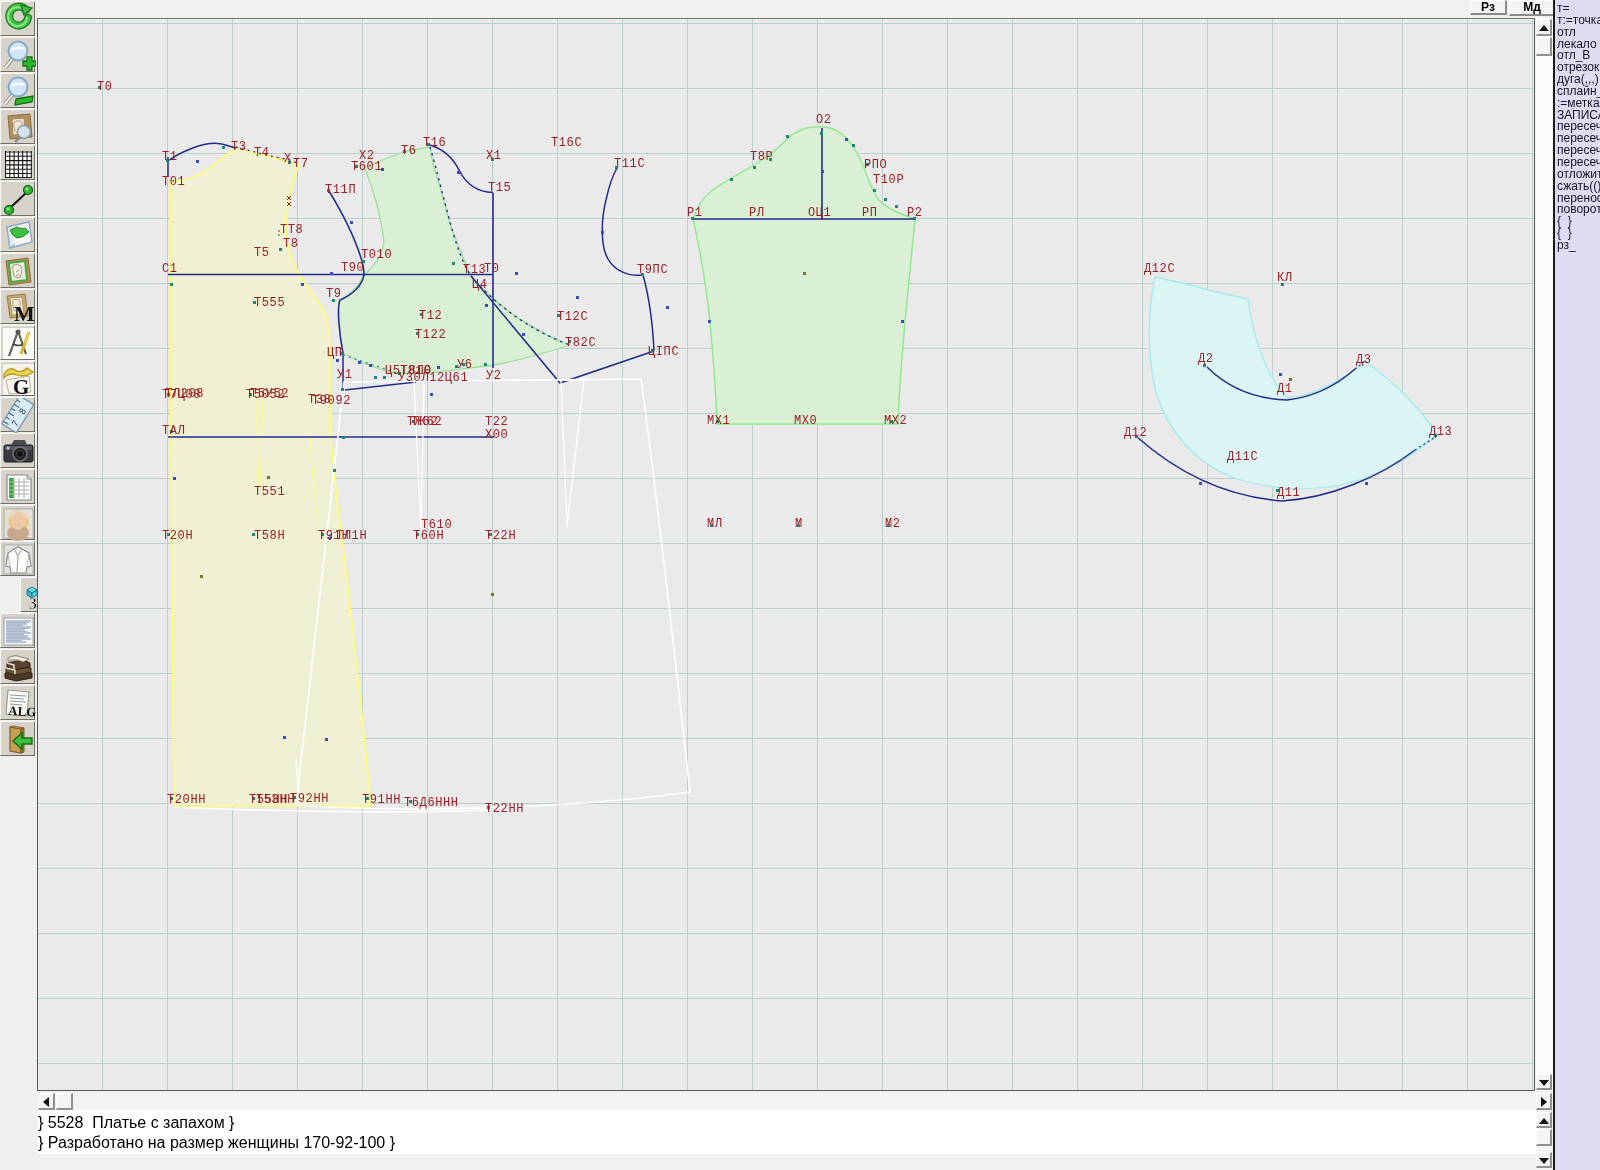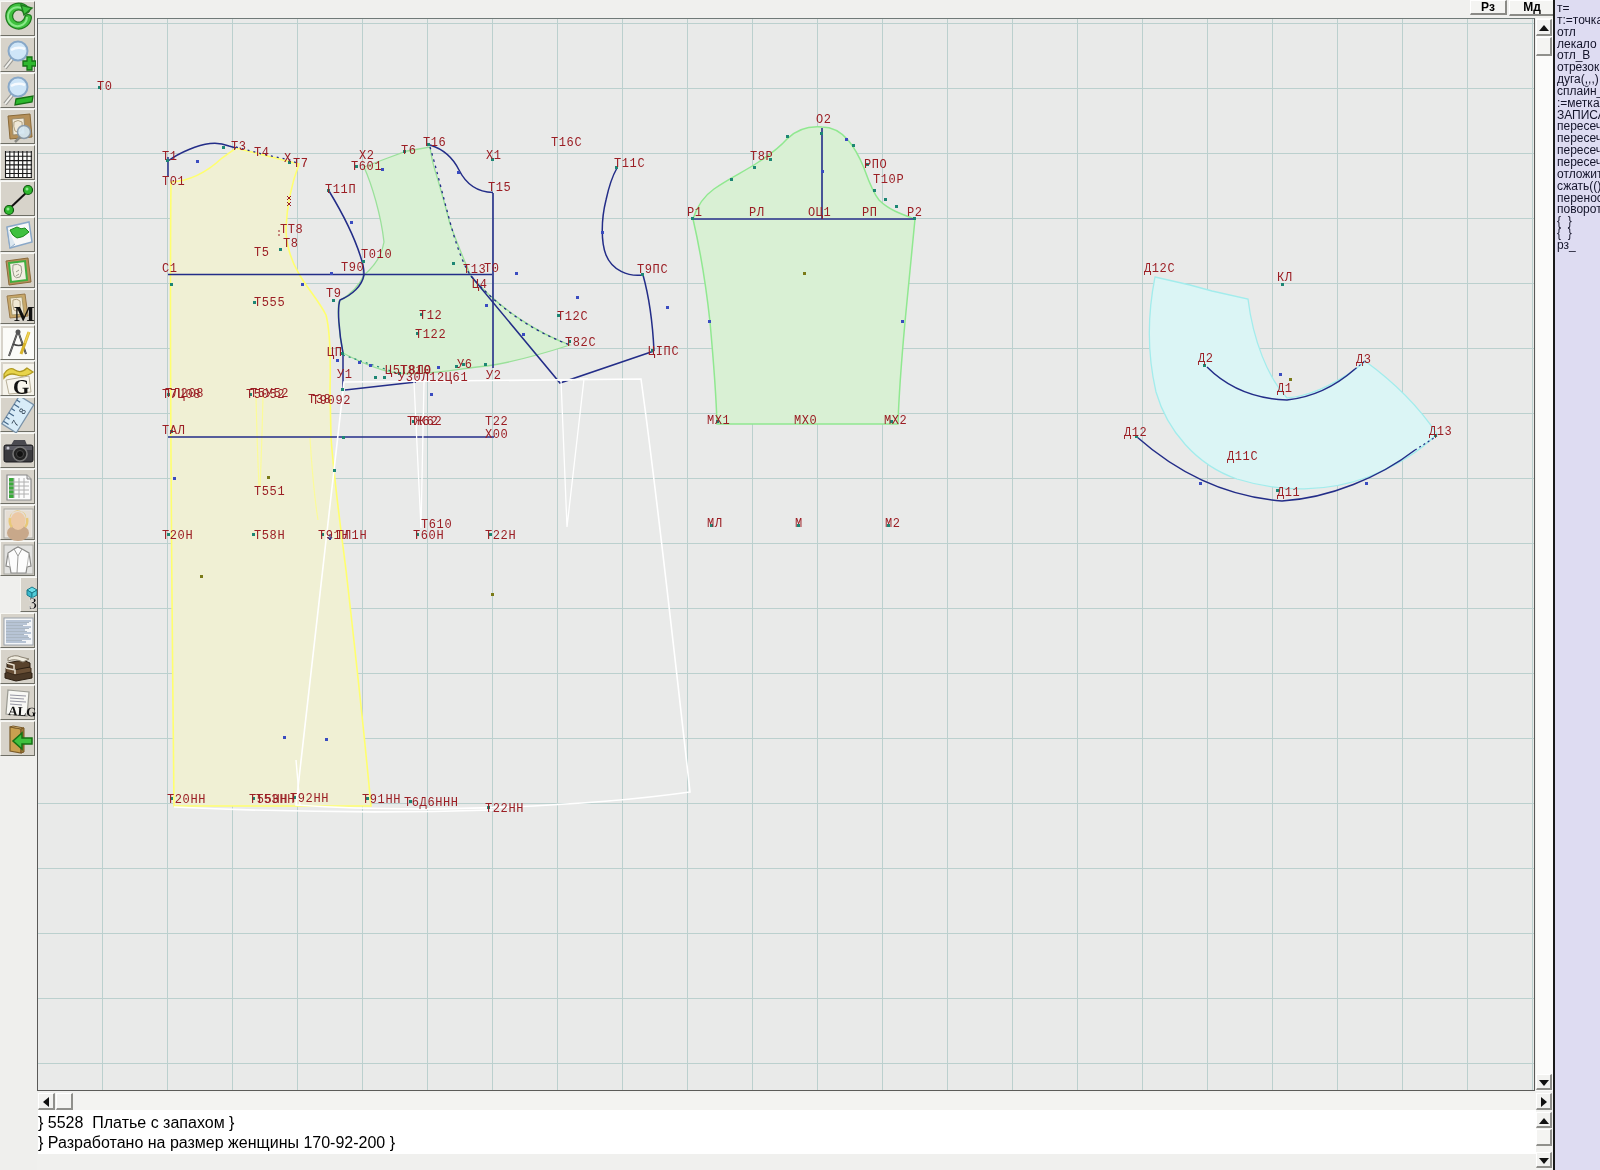--- a/index.html
+++ b/index.html
@@ -543,21 +543,21 @@
 
 <div class="sthumb" style="left:56px;top:1093px;width:17px;height:17px;"></div>
 
 <div class="sbtn" style="left:1536px;top:1093px;width:16px;height:17px;"></div>
 <div class="arr" style="left:1541px;top:1097px;border-top:5px solid transparent;border-bottom:5px solid transparent;border-left:6px solid #111;"></div>
 
 <div id="status">
 
 <div style="position:absolute;left:0px;top:4px;">} 5528&nbsp; Платье с запахом }</div>
 
-<div style="position:absolute;left:0px;top:24px;">} Разработано на размер женщины 170-92-200 }</div>
+<div style="position:absolute;left:0px;top:24px;">} Разработано на размер женщины 170-92-100 }</div>
 </div>
 
 <div class="abs" style="left:1536px;top:1110px;width:17px;height:60px;background:#f3f3f1;"></div>
 <div class="sbtn" style="left:1536px;top:1112px;width:16px;height:16px;"></div>
 <div class="arr" style="left:1539px;top:1118px;border-left:5px solid transparent;border-right:5px solid transparent;border-bottom:6px solid #111;"></div>
 <div class="sthumb" style="left:1536px;top:1129px;width:16px;height:17px;"></div>
 <div class="sbtn" style="left:1536px;top:1152px;width:16px;height:16px;"></div>
 <div class="arr" style="left:1539px;top:1158px;border-left:5px solid transparent;border-right:5px solid transparent;border-top:6px solid #111;"></div>
 
 <div id="cmdpanel">

